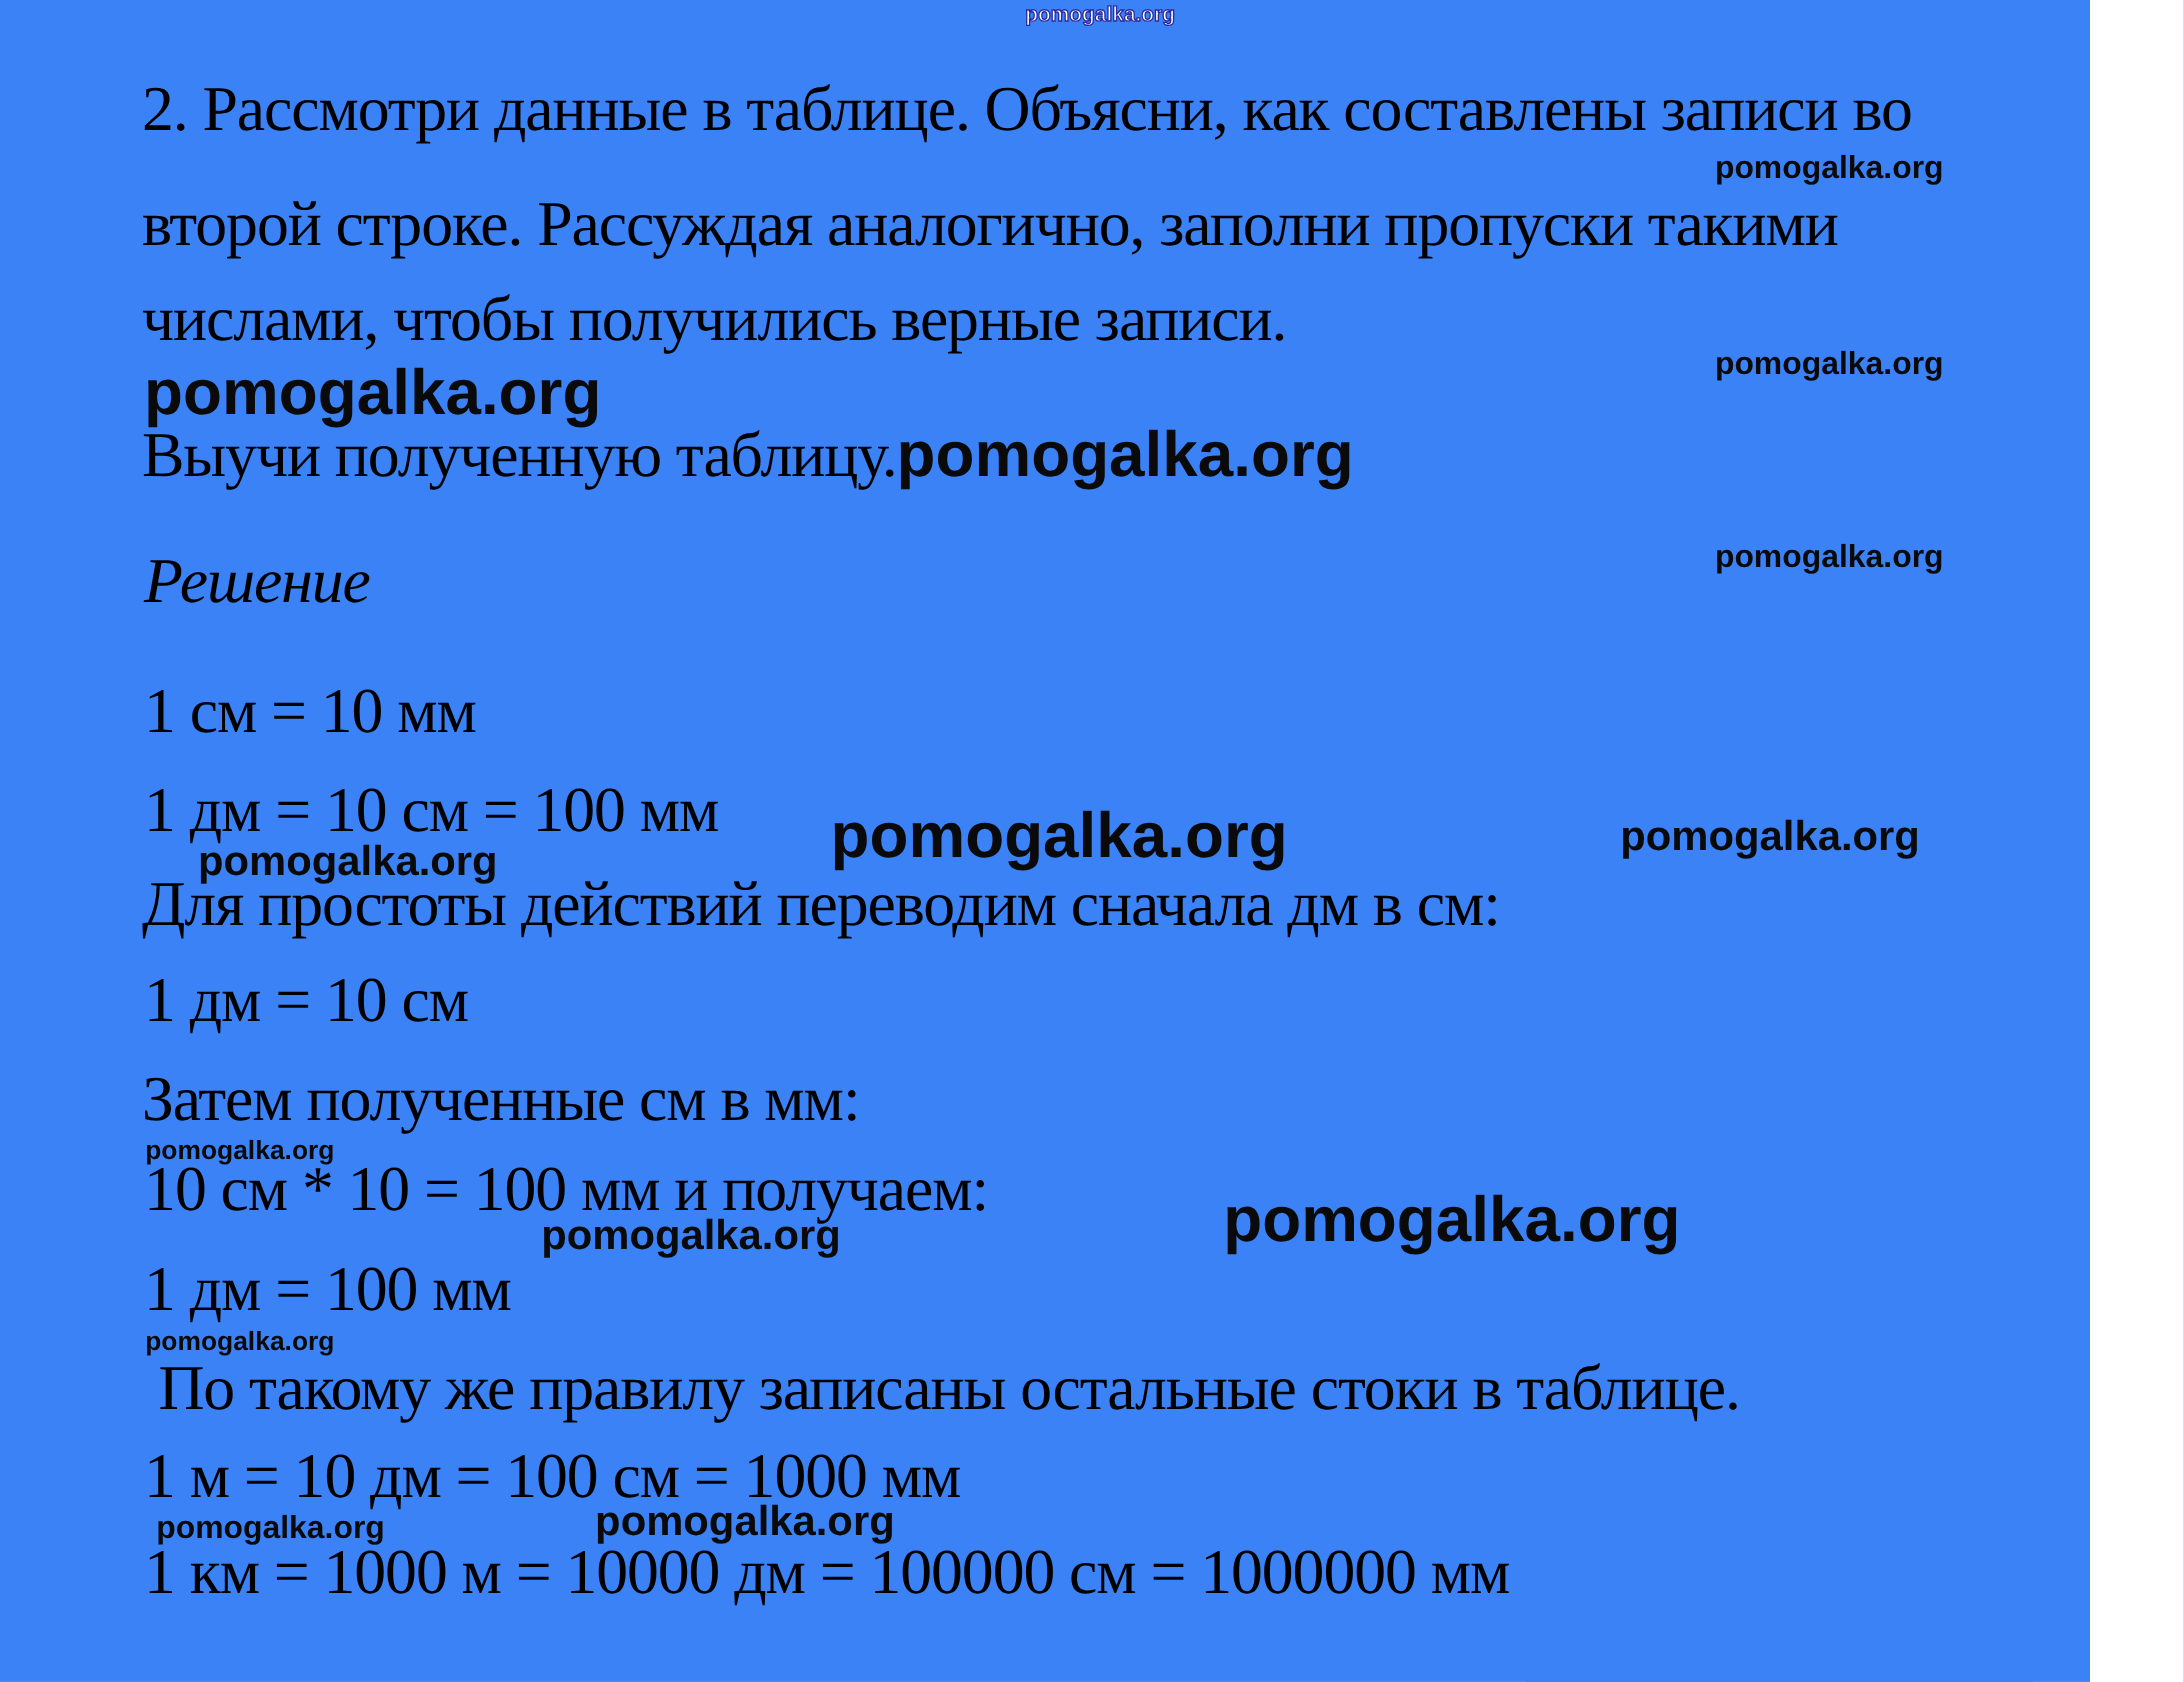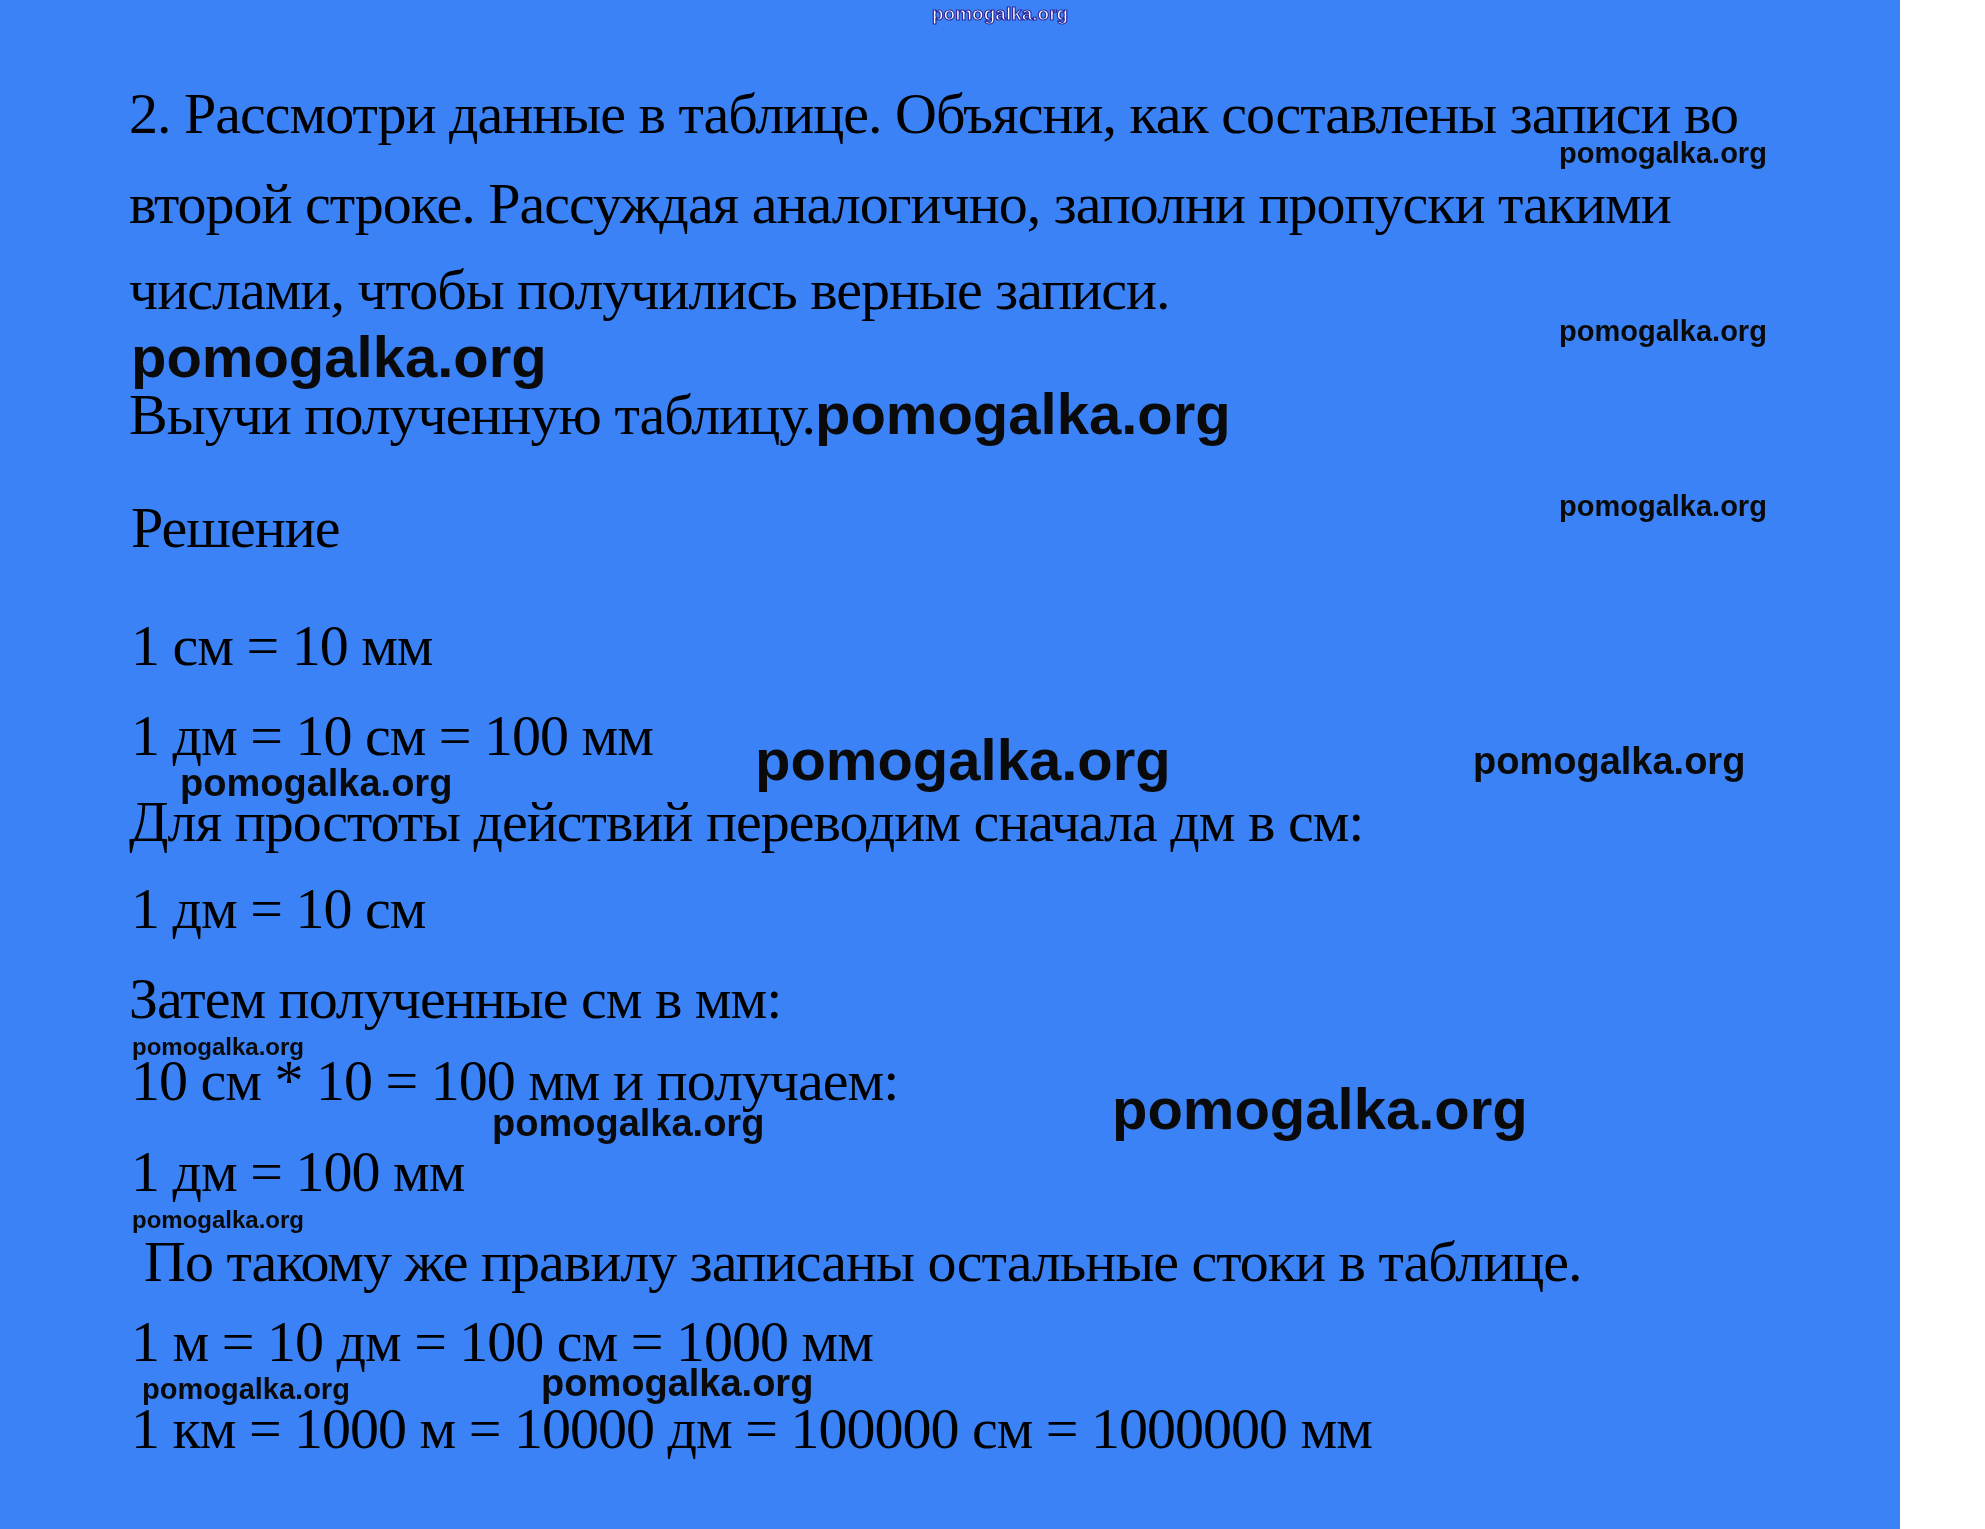--- a/index.html
+++ b/index.html
@@ -17,20 +17,21 @@
   .txt {
     position: absolute;
     font-family: "Liberation Serif", "DejaVu Serif", serif;
     color: #000000;
     white-space: nowrap;
     line-height: 1;
     letter-spacing: -1px;
     font-size: 58px;
   }
   .italic {
+    font-style: italic;
   }
   .wm {
     position: absolute;
     font-family: "Liberation Sans", "DejaVu Sans", sans-serif;
     font-weight: 700;
     color: #0a0a0a;
     white-space: nowrap;
     line-height: 1;
   }
   .wm-inline {
@@ -46,21 +47,21 @@
     text-stroke: 1.2px #2a2a9e;
   }
 </style>
 </head>
 <body>
 
 <div class="page">
 
   <div class="wm wm-blue" style="left:932px; top:4px; font-size:19px;">pomogalka.org</div>
 
-  <div class="txt" style="left:129px; top:85px;">2. Рассмотри данные в таблице. Объясни, как составлены записи во</div>
+  <div class="txt" style="left:129px; top:70px;">2. Рассмотри данные в таблице. Объясни, как составлены записи во</div>
   <div class="wm" style="left:1559px; top:139px; font-size:29px;">pomogalka.org</div>
   <div class="txt" style="left:129px; top:261px;">числами, чтобы получились верные записи.</div>
   <div class="txt" style="left:129px; top:175px;">второй строке. Рассуждая аналогично, заполни пропуски такими</div>
   <div class="wm" style="left:1559px; top:317px; font-size:29px;">pomogalka.org</div>
   <div class="wm" style="left:131px; top:328px; font-size:58px;">pomogalka.org</div>
 
   <div class="txt" style="left:129px; top:385px;"><span>Выучи полученную таблицу.</span><span class="wm-inline">pomogalka.org</span></div>
 
   <div class="wm" style="left:1559px; top:492px; font-size:29px;">pomogalka.org</div>
 

